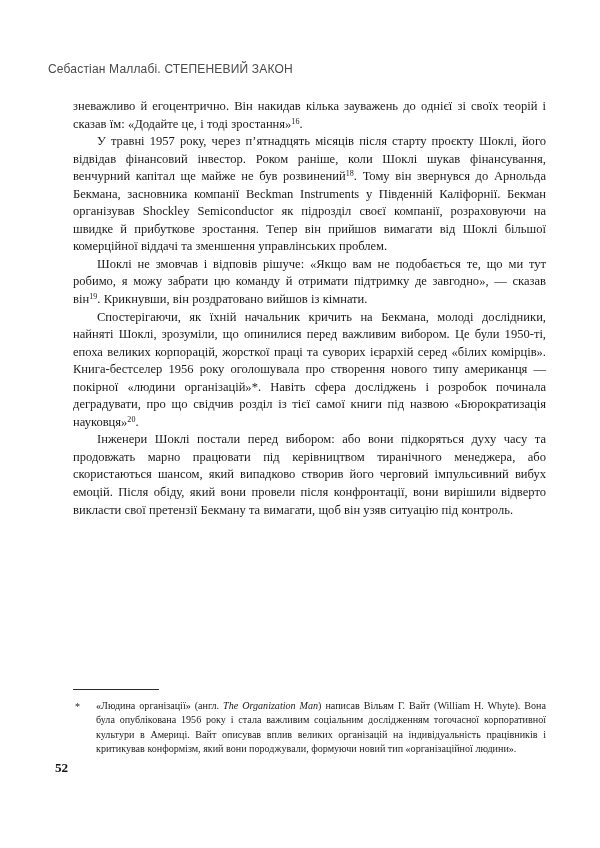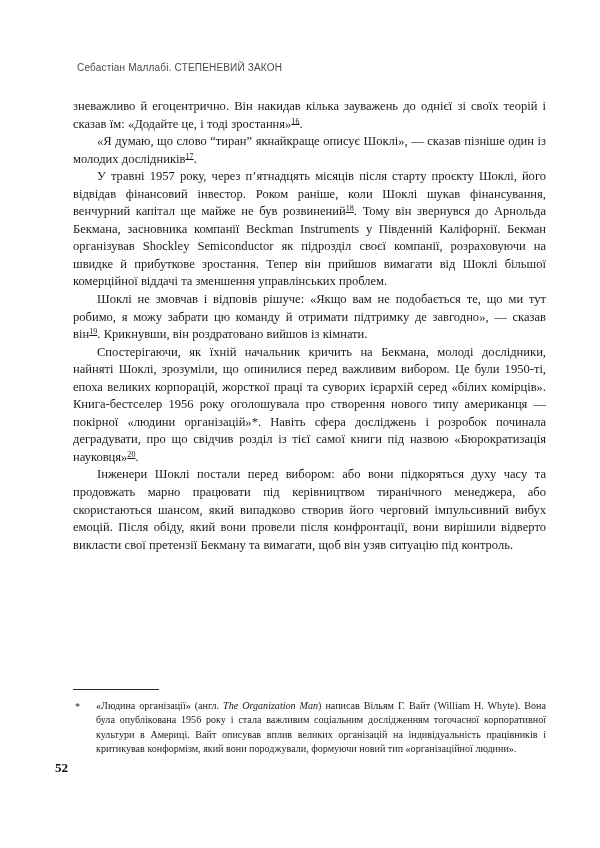--- a/index.html
+++ b/index.html
@@ -25,25 +25,24 @@
     height: 848px;
   }
 
   
   .running-head {
     position: absolute;
     left: 48px;
     top: 62px;
     width: 500px;
     font-family: "Liberation Sans", "DejaVu Sans", sans-serif;
-    font-size: 10px;
+    font-size: 12px;
     letter-spacing: 0.18px;
     color: #4a4a4a;
     white-space: nowrap;
-    margin-left: 29px;
   }
 
   
   .text-column {
     position: absolute;
     left: 73px;
     top: 98px;
     width: 473px;
   }
 
@@ -59,21 +58,20 @@
   }
   .body-par.first {
     text-indent: 0;
   }
 
   sup.fn {
     font-size: 0.64em;
     line-height: 0;
     vertical-align: 0.52em;
     letter-spacing: 0.1px;
-    text-decoration: underline;
   }
 
   
   .footnote-area {
     position: absolute;
     left: 73px;
     top: 689px;
     width: 473px;
   }
   .footnote-rule {
@@ -116,21 +114,20 @@
 </style>
 </head>
 <body>
 
 <div class="page">
 
   <div class="running-head">Себастіан Маллабі. СТЕПЕНЕВИЙ ЗАКОН</div>
 
   <div class="text-column">
       <p class="body-par first"><span>зневажливо й егоцентрично. Він накидав кілька зауважень до однієї зі своїх теорій і сказав їм: «Додайте це, і тоді зростання»</span><sup class="fn">16</sup><span>.</span></p>
-      <p class="body-par"><span>«Я думаю, що слово “тиран” якнайкраще описує Шоклі», — сказав пізніше один із молодих дослідників</span><sup class="fn">17</sup><span>.</span></p>
       <p class="body-par"><span>У травні 1957 року, через п’ятнадцять місяців після старту проєкту Шоклі, його відвідав фінансовий інвестор. Роком раніше, коли Шоклі шукав фінансування, венчурний капітал ще майже не був розвинений</span><sup class="fn">18</sup><span>. Тому він звернувся до Арнольда Бекмана, засновника компанії Beckman Instruments у Південній Каліфорнії. Бекман організував Shockley Semiconductor як підрозділ своєї компанії, розраховуючи на швидке й прибуткове зростання. Тепер він прийшов вимагати від Шоклі більшої комерційної віддачі та зменшення управлінських проблем.</span></p>
       <p class="body-par"><span>Шоклі не змовчав і відповів рішуче: «Якщо вам не подобається те, що ми тут робимо, я можу забрати цю команду й отримати підтримку де завгодно», — сказав він</span><sup class="fn">19</sup><span>. Крикнувши, він роздратовано вийшов із кімнати.</span></p>
       <p class="body-par"><span>Спостерігаючи, як їхній начальник кричить на Бекмана, молоді дослідники, найняті Шоклі, зрозуміли, що опинилися перед важливим вибором. Це були 1950-ті, епоха великих корпорацій, жорсткої праці та суворих ієрархій серед «білих комірців». Книга-бестселер 1956 року оголошувала про створення нового типу американця — покірної «людини організацій»*. Навіть сфера досліджень і розробок починала деградувати, про що свідчив розділ із тієї самої книги під назвою «Бюрократизація науковця»</span><sup class="fn">20</sup><span>.</span></p>
       <p class="body-par"><span>Інженери Шоклі постали перед вибором: або вони підкоряться духу часу та продовжать марно працювати під керівництвом тиранічного менеджера, або скористаються шансом, який випадково створив його черговий імпульсивний вибух емоцій. Після обіду, який вони провели після конфронтації, вони вирішили відверто викласти свої претензії Бекману та вимагати, щоб він узяв ситуацію під контроль.</span></p>
     </div>
 
   <div class="footnote-area">
     <div class="footnote-rule"></div>
     <div class="footnote-row">
       <span class="footnote-marker">*</span>

